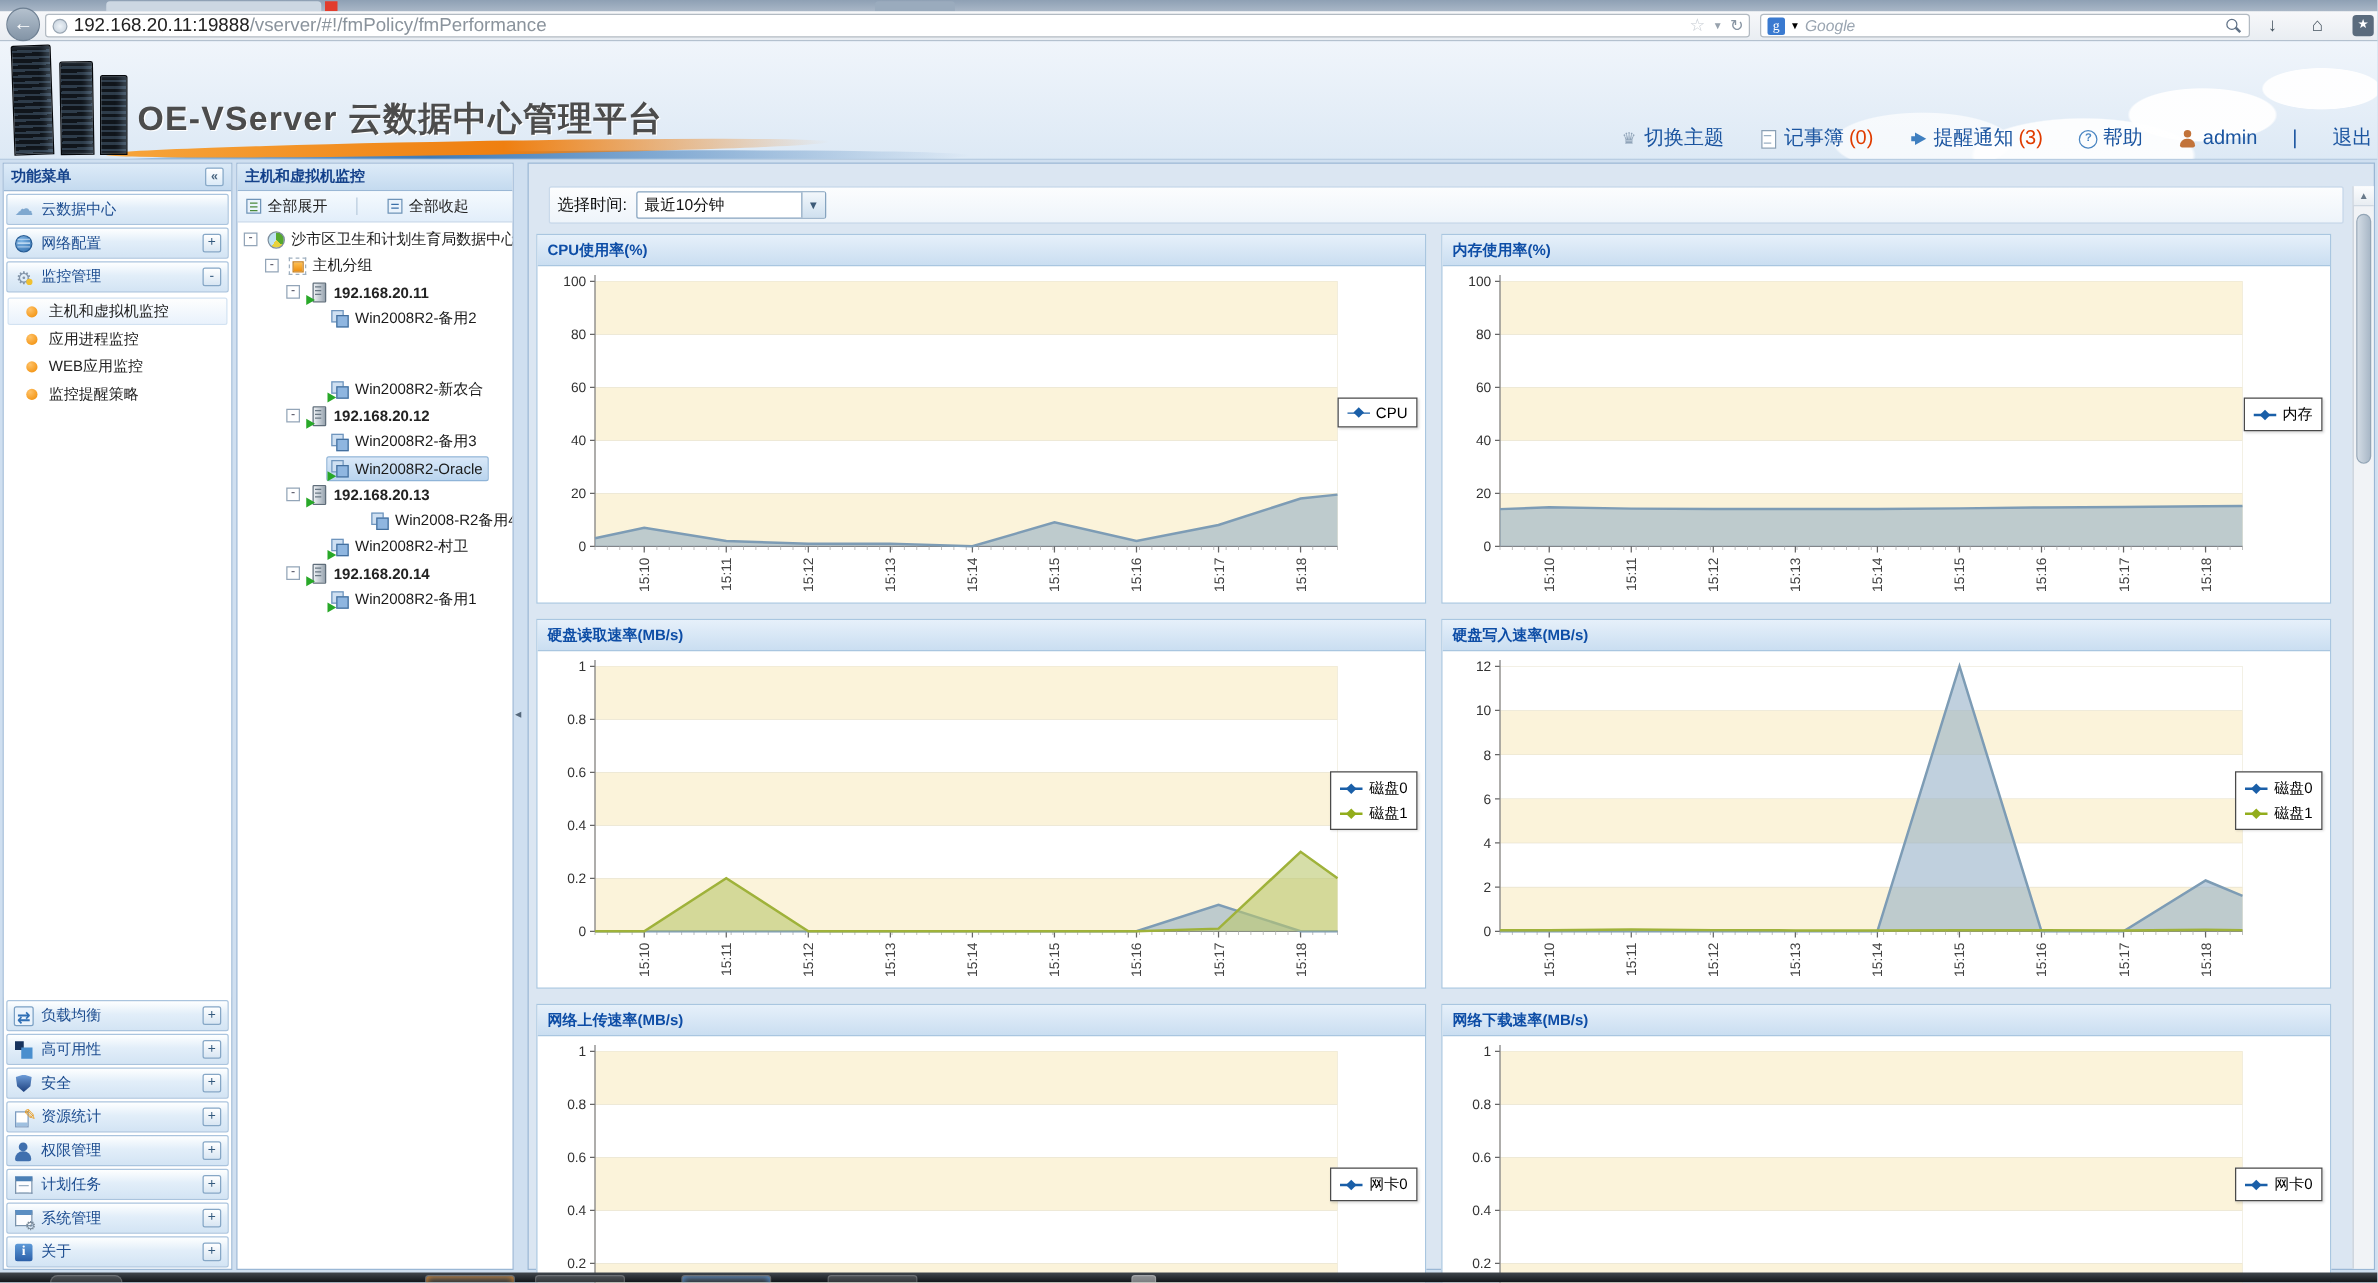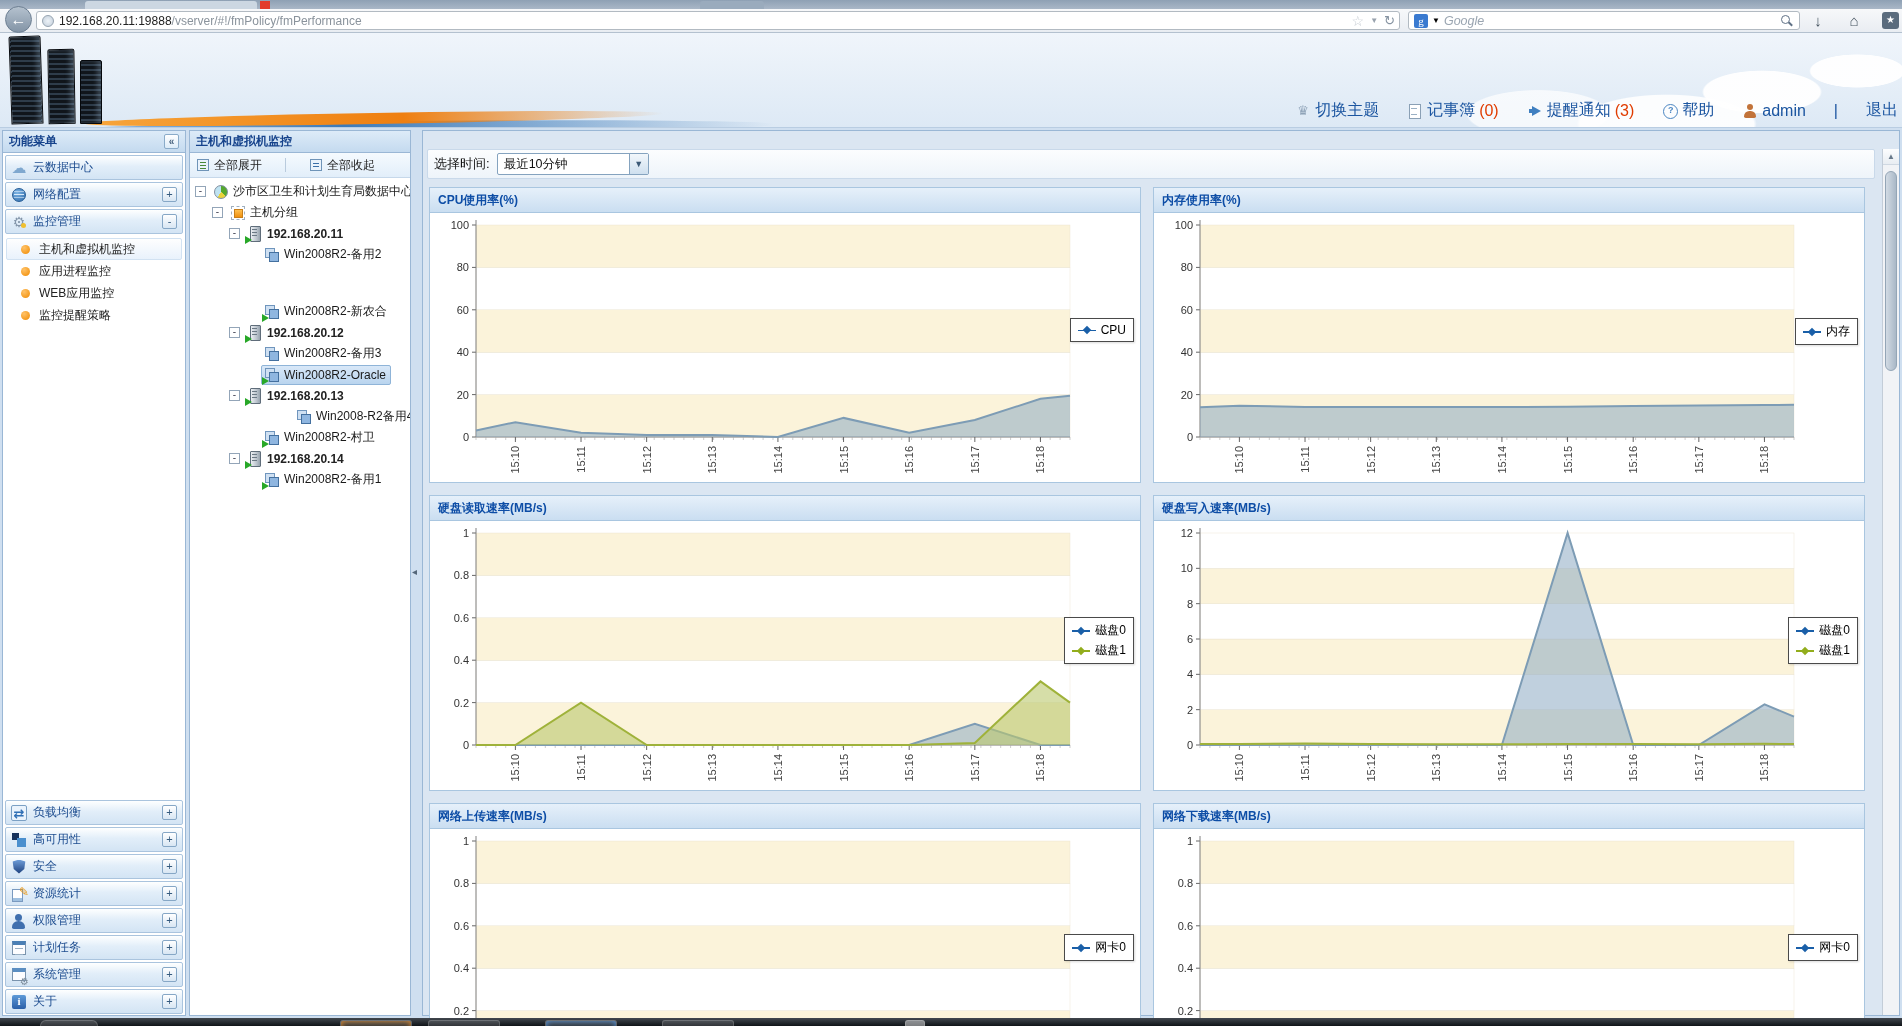--- a/index.html
+++ b/index.html
@@ -9,21 +9,21 @@
 .browser{position:relative;height:33px;background:#aebccb}
 .tabstrip{position:relative;height:9px;background:linear-gradient(#8ea0b4,#a9b7c7)}
 .tab-active{position:absolute;left:85px;top:1px;width:172px;height:8px;background:#ccd7e2;border-radius:3px 3px 0 0}
 .tab-fav{position:absolute;left:260px;top:1px;width:10px;height:8px;background:#e23c2c}
 .tab-2{position:absolute;left:700px;top:1px;width:64px;height:8px;background:#9aabbd;border-radius:3px 3px 0 0}
 .navbar{position:absolute;left:0;right:0;top:9px;height:24px;background:linear-gradient(#f7f8fa,#e9edf2);border-bottom:1px solid #b4c1cf}
 .back-btn{position:absolute;left:5px;top:-3px;width:27px;height:27px;border-radius:50%;background:linear-gradient(#b4c1ce,#8394a6);border:1px solid #6d7f92;color:#fff;text-align:center;line-height:25px;font-size:16px;z-index:3;cursor:pointer}
 .url-box{position:absolute;left:36px;top:2px;width:1364px;height:19px;background:#fff;border:1px solid #b2bac2;border-radius:3px;display:flex;align-items:center;padding:0 4px;gap:4px}
 .url-globe{position:relative;width:14px;height:14px;flex:none}
 .url-globe::before{content:"";position:absolute;inset:1px;border-radius:50%;border:1px solid #97a4b1;background:radial-gradient(#eef3f8,#c2ceda)}
-.url-text{flex:1;white-space:nowrap;overflow:hidden;font-size:12px;color:#222}
+.url-text{flex:1;white-space:nowrap;overflow:hidden;font-size:15px;color:#222}
 .url-text .path{color:#8a939c}
 .url-icons{display:flex;align-items:center;gap:6px;color:#98a2ad}
 .star-i{color:#c6ccd3;font-size:14px;cursor:pointer}
 .caret-i{font-size:8px;cursor:pointer}
 .reload-i{font-size:13px;color:#8794a2;cursor:pointer}
 .search-box{position:absolute;left:1408px;top:2px;width:392px;height:19px;background:#fff;border:1px solid #b2bac2;border-radius:3px;display:flex;align-items:center;padding:0 5px;gap:4px}
 .g-logo{width:14px;height:14px;background:#3a7ad0;border-radius:2px;color:#fff;text-align:center;line-height:14px;font-size:11px;font-family:"Liberation Serif",serif;flex:none}
 .search-text{flex:1;font-style:italic;color:#9aa5b1;font-size:12.5px}
 .mag{position:relative;width:15px;height:15px;flex:none;cursor:pointer}
 .mag::before{content:"";position:absolute;left:2px;top:2px;width:7px;height:7px;border:1.6px solid #5f7186;border-radius:50%}
@@ -115,21 +115,21 @@
 .icon-host::before{content:"";position:absolute;left:3px;top:0;width:9px;height:14px;background:linear-gradient(90deg,#eceff3,#b9c2cb 65%,#97a3ae);border:1px solid #5f6d7a;border-radius:1px}
 .icon-host::after{content:"";position:absolute;left:5px;top:3px;width:5px;height:1px;background:#6a7884;box-shadow:0 3px 0 #6a7884,0 6px 0 #6a7884}
 .icon-vm::before,.icon-vm-run::before{content:"";position:absolute;left:1px;top:1px;width:8px;height:8px;background:#cfe0f2;border:1px solid #6f95bd}
 .icon-vm::after,.icon-vm-run::after{content:"";position:absolute;right:1px;bottom:1px;width:8px;height:8px;background:#8fb6e0;border:1px solid #44709f}
 .play{position:absolute;left:-2px;bottom:-2px;width:0;height:0;border-top:4px solid transparent;border-bottom:4px solid transparent;border-left:7px solid #28a828;z-index:2}
 
 .splitter{width:5px;flex:none;position:relative;cursor:col-resize}
 .splitter::before{content:"\25C2";position:absolute;top:50%;left:-2px;margin-top:-7px;color:#55677a;font-size:10px}
 
 .main{flex:1;position:relative;background:#dbe6f2;border:1px solid #9ab7d5}
-.time-bar{position:absolute;left:4px;right:24px;top:18px;height:30px;background:linear-gradient(#fcfdfe,#eef4fa);border:1px solid #c9d9ea;border-radius:2px;display:flex;align-items:center;gap:7px;padding:0 6px;color:#111;font-size:13px}
+.time-bar{position:absolute;left:16px;right:24px;top:18px;height:30px;background:linear-gradient(#fcfdfe,#eef4fa);border:1px solid #c9d9ea;border-radius:2px;display:flex;align-items:center;gap:7px;padding:0 6px;color:#111;font-size:13px}
 .time-select{width:152px;height:22px;border:1px solid #85a3bf;background:#fff;display:flex;align-items:center;border-radius:2px;cursor:pointer}
 .time-value{padding-left:6px;font-size:12.5px}
 .select-btn{margin-left:auto;width:19px;height:20px;background:linear-gradient(#f2f7fb,#cfe0ef);border-left:1px solid #85a3bf;text-align:center;line-height:20px;color:#3c5a77;font-size:9px}
 .charts-grid{position:absolute;left:6px;top:56px;display:grid;grid-template-columns:712px 712px;grid-auto-rows:296px;gap:12px}
 .chart-panel{position:relative;background:#fff;border:1px solid #a9c6e0;overflow:hidden}
 .chart-header{height:25px;background:linear-gradient(#e6f0fa,#cadef1);border-bottom:1px solid #a9c6e0;color:#0d4da6;font-weight:bold;line-height:25px;padding-left:8px}
 .chart-svg{display:block}
 svg text{font-family:"Liberation Sans","DejaVu Sans",sans-serif}
 .legend{position:absolute;right:6px;background:#fff;border:1px solid #4a4a4a;padding:4px 7px;display:flex;flex-direction:column;gap:3px;box-shadow:1px 1px 2px rgba(0,0,0,.15)}
 .lg-item{display:flex;align-items:center;gap:5px;font-size:12px;color:#000}
@@ -180,20 +180,21 @@
 
 <div class="app-header">
   <div class="clouds"></div>
   <div class="swoosh-b"></div>
   <div class="swoosh-o"></div>
   <div class="racks">
     <div class="rack rack1"></div>
       <div class="rack rack2"></div>
       <div class="rack rack3"></div>
   </div>
+  <div class="app-title">OE-VServer 云数据中心管理平台</div>
   <div class="hdr-links">
       <span class="hdr-link">
         <span class="icon icon-theme"></span>
         <span>切换主题</span>
       </span>
       <span class="hdr-link">
         <span class="icon icon-note"></span>
         <span>记事簿</span>
         <span class="cnt">(0)</span>
       </span>

